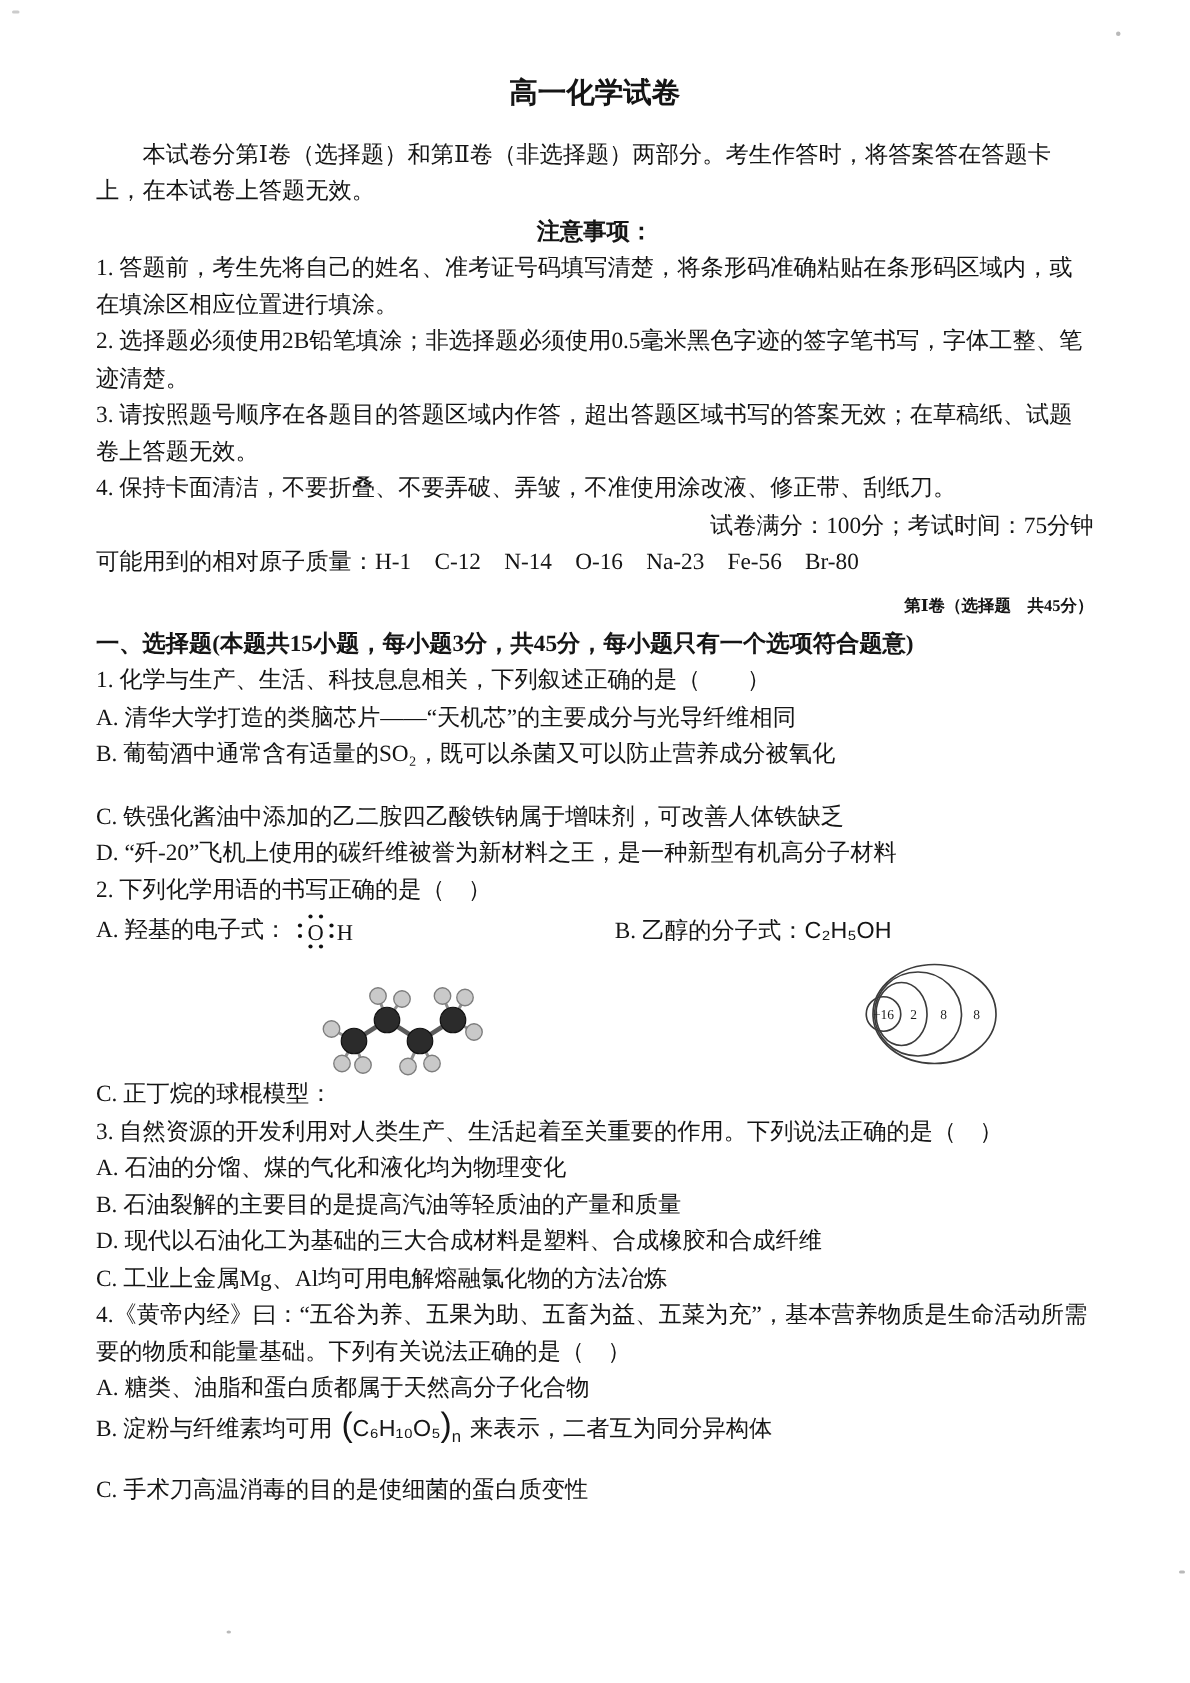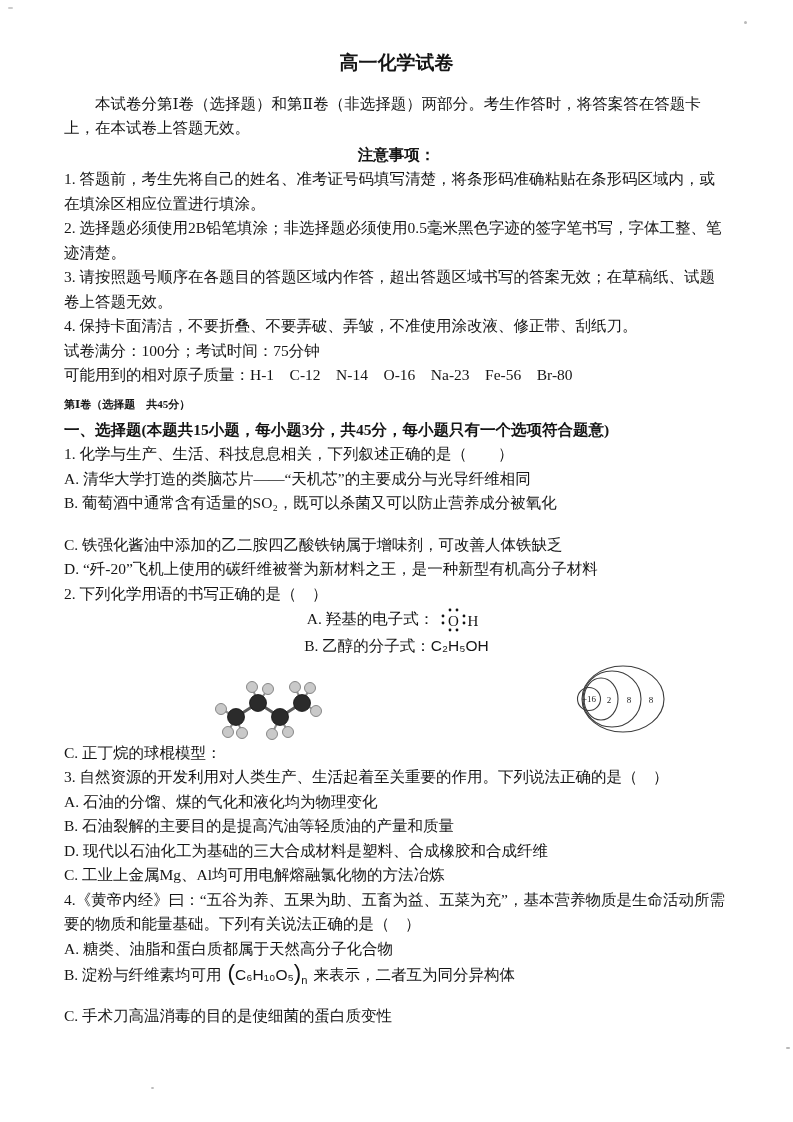--- a/index.html
+++ b/index.html
@@ -20,29 +20,29 @@
   p { margin: 0; }
   .title {
     font-size: 19px;
     font-weight: bold;
     text-align: center;
     margin: 0 0 14px 0;
     line-height: 30px;
   }
   .indent { text-indent: 2em; margin-top: 12px; }
   .bold { font-weight: bold; }
-  .center { text-align: left; }
+  .center { text-align: right; }
   .notice-head { margin-top: 2px; text-align: center; }
   .section-title { font-size: 11px; margin: 3px 0 1px 0; line-height: 26px; }
   .gap-after { margin-bottom: 17px; }
   .gap-before { margin-top: 14px; font-family: Liberation Serif, serif; }
   .row { display: flex; align-items: flex-end; }
   .col-left { flex: 0 0 52%; }
   .col-right { flex: 1 1 auto; }
-  .ab-row { align-items: center; min-height: 30px; flex-direction: column; }
+  .ab-row { align-items: center; min-height: 30px; }
   .img-row { align-items: flex-start; margin-top: 4px; min-height: 74px; }
   .butane-wrap { margin-left: 150px; margin-top: 14px; }
   .sulfur-wrap { margin-left: auto; margin-right: 62px; margin-top: 0; }
   svg { display: inline-block; vertical-align: middle; }
   .hydroxyl-svg { margin-left: 2px; }
   .math { font-family: Liberation Sans, sans-serif; }
   .formula-line { display: flex; align-items: center; min-height: 29px; }
   .formula-line .spacer { display: inline-block; width: 6px; }
   .bigparen { font-size: 1.45em; font-weight: 400; line-height: 1; }
   .starch-formula sub { font-size: 0.72em; }

